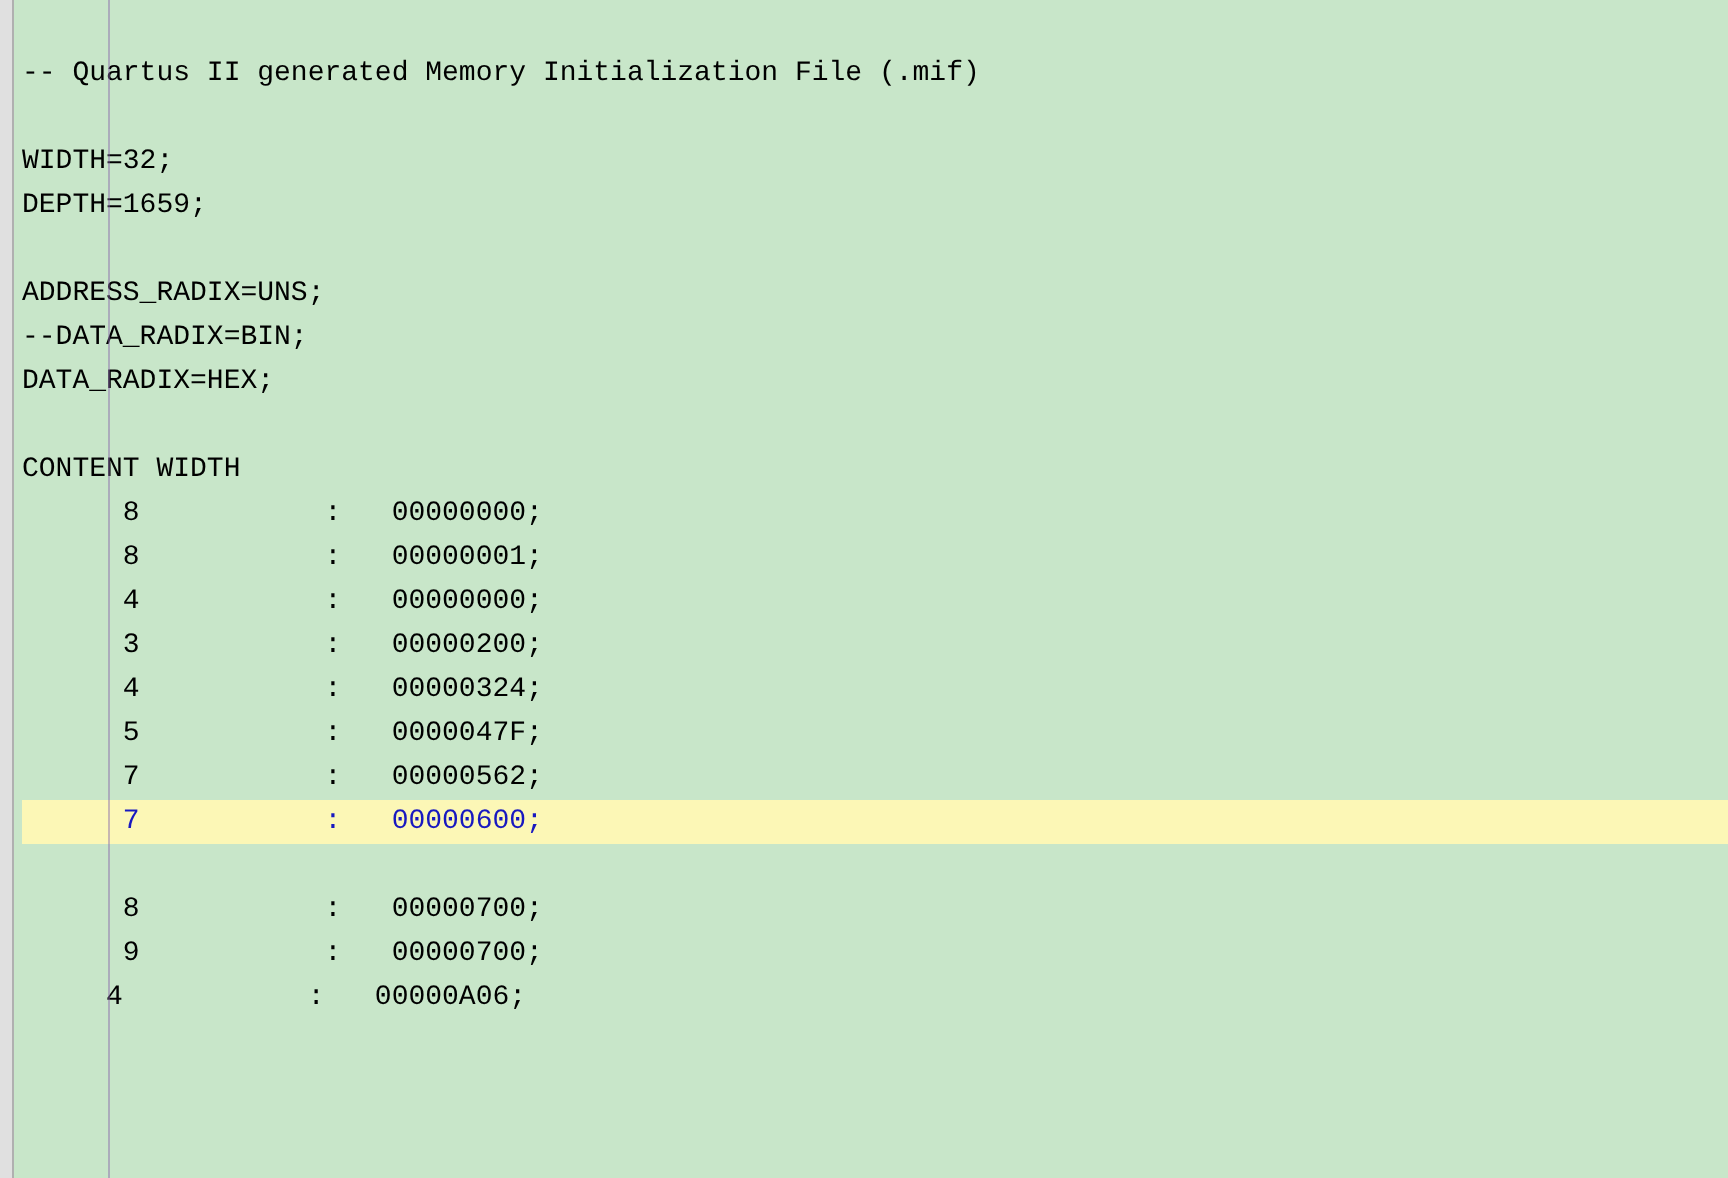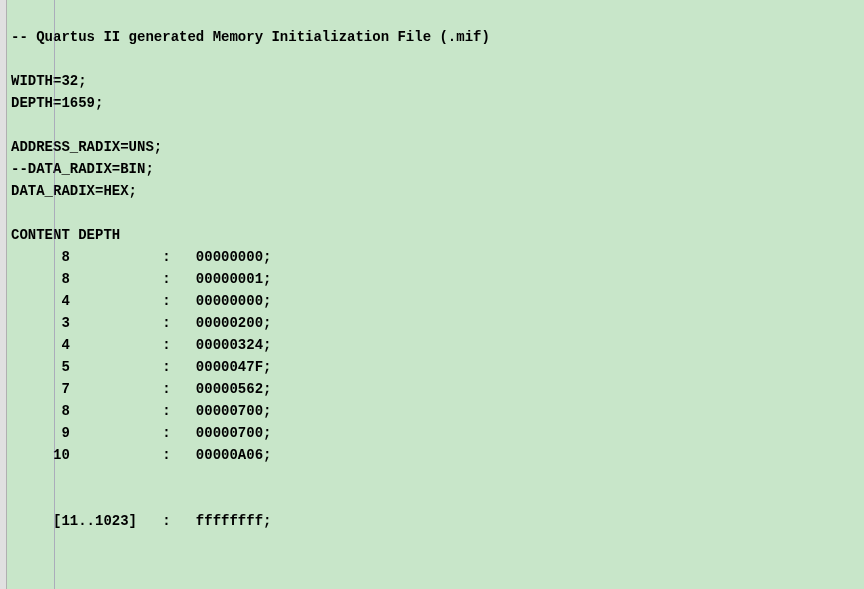--- a/index.html
+++ b/index.html
@@ -30,21 +30,21 @@
     width: 1px;
     background: rgba(136, 102, 170, 0.45);
   }
   .content {
     flex: 1;
     padding: 4px 0 0 4px;
     line-height: 22px;
     white-space: pre;
     color: #000;
   }
-  .line { height: 22px; font-weight: bold; }
+  .line { height: 22px; }
   .highlight {
     background: #fcf7b6;
     display: block;
     width: 100%;
   }
   .hl-text { color: #1818c0; }
   .blank { height: 22px; }
 </style>
 </head>
 <body>
@@ -55,30 +55,30 @@
   <div class="content">
 <span class="line">-- Quartus II generated Memory Initialization File (.mif)</span>
 <span class="blank"></span>
 <span class="line">WIDTH=32;</span>
 <span class="line">DEPTH=1659;</span>
 <span class="blank"></span>
 <span class="line">ADDRESS_RADIX=UNS;</span>
 <span class="line">--DATA_RADIX=BIN;</span>
 <span class="line">DATA_RADIX=HEX;</span>
 <span class="blank"></span>
-<span class="line">CONTENT DEPTH</span>
+<span class="line">CONTENT WIDTH</span>
 <div id="rows-container"><span class="line">      8           :   00000000;</span>
 <span class="line">      8           :   00000001;</span>
 <span class="line">      4           :   00000000;</span>
 <span class="line">      3           :   00000200;</span>
 <span class="line">      4           :   00000324;</span>
 <span class="line">      5           :   0000047F;</span>
 <span class="line">      7           :   00000562;</span>
+<span class="line highlight"><span class="hl-text">      7           :   00000600;</span></span>
 <span class="line">      8           :   00000700;</span>
 <span class="line">      9           :   00000700;</span>
-<span class="line">     10           :   00000A06;</span>
+<span class="line">     4           :   00000A06;</span>
 </div>
 <span class="blank"></span>
-<span class="line" id="range-row">     [11..1023]   :   ffffffff;</span>
 <span class="blank"></span>
 
   </div>
 </div>
 
 </body></html>

